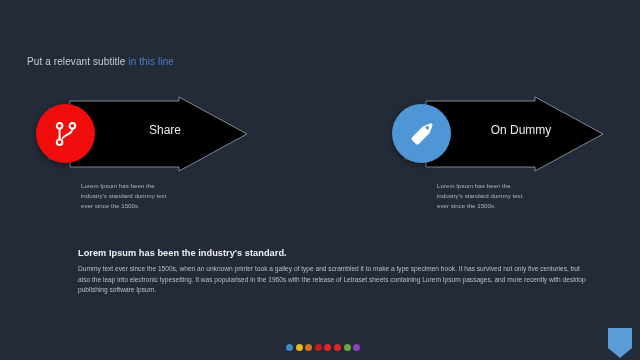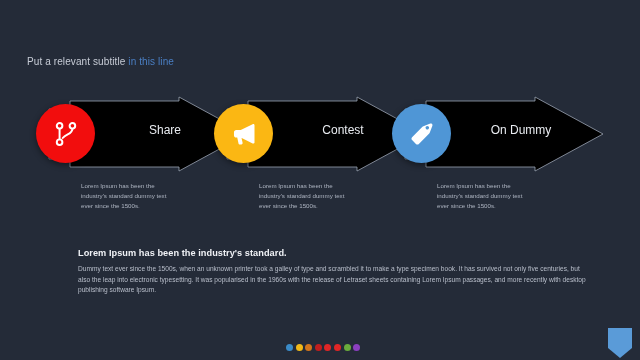--- a/index.html
+++ b/index.html
@@ -180,36 +180,20 @@
             <circle cx="6.5" cy="19" r="2.4"></circle>
             <path d="M6.5 7.4 L6.5 16.6"></path>
             <path d="M17.5 7.4 C17.5 12.2 12 11.6 9.2 15.4"></path>
           </svg>
         </span>
       </div>
       <div class="step-label">Share</div>
       <div class="step-desc">Lorem Ipsum has been the industry's standard dummy text ever since the 1500s.</div>
     </div>
 
-    <div class="step step-2">
-      <div class="arrow-wrap">
-        <svg viewBox="0 0 200 76" xmlns="http://www.w3.org/2000/svg">
-          <path d="M1 13 L22 13 L22 5 L131 5 L131 1 L199 38 L131 75 L131 71 L22 71 L22 63 L1 63 Z" fill="#000000" stroke="#9aa3b2" stroke-width="0.8"></path>
-        </svg>
-      </div>
-      <div class="badge badge-2" style="background: rgb(251, 183, 19);">
-        <span>
-          <svg viewBox="0 0 24 24" xmlns="http://www.w3.org/2000/svg" fill="#ffffff">
-            <path d="M19.4 3.6 L9.2 8.6 L5.4 8.6 C4.2 8.6 3.4 9.5 3.4 10.6 L3.4 13.1 C3.4 14.3 4.2 15.1 5.4 15.1 L6.2 15.1 L7.3 20.1 C7.4 20.7 7.9 21 8.4 21 L9.8 21 C10.5 21 11 20.3 10.8 19.6 L9.8 15.1 L9.2 15.1 L19.4 20.1 C20.1 20.5 21 20 21 19.2 L21 4.5 C21 3.7 20.1 3.2 19.4 3.6 Z"></path>
-          </svg>
-        </span>
-      </div>
-      <div class="step-label">Contest</div>
-      <div class="step-desc">Lorem Ipsum has been the industry's standard dummy text ever since the 1500s.</div>
-    </div>
 
     <div class="step step-3">
       <div class="arrow-wrap">
         <svg viewBox="0 0 200 76" xmlns="http://www.w3.org/2000/svg">
           <path d="M1 13 L22 13 L22 5 L131 5 L131 1 L199 38 L131 75 L131 71 L22 71 L22 63 L1 63 Z" fill="#000000" stroke="#9aa3b2" stroke-width="0.8"></path>
         </svg>
       </div>
       <div class="badge badge-3" style="background: rgb(79, 150, 214);">
         <span>
           <svg viewBox="0 0 24 24" xmlns="http://www.w3.org/2000/svg" fill="#ffffff">

